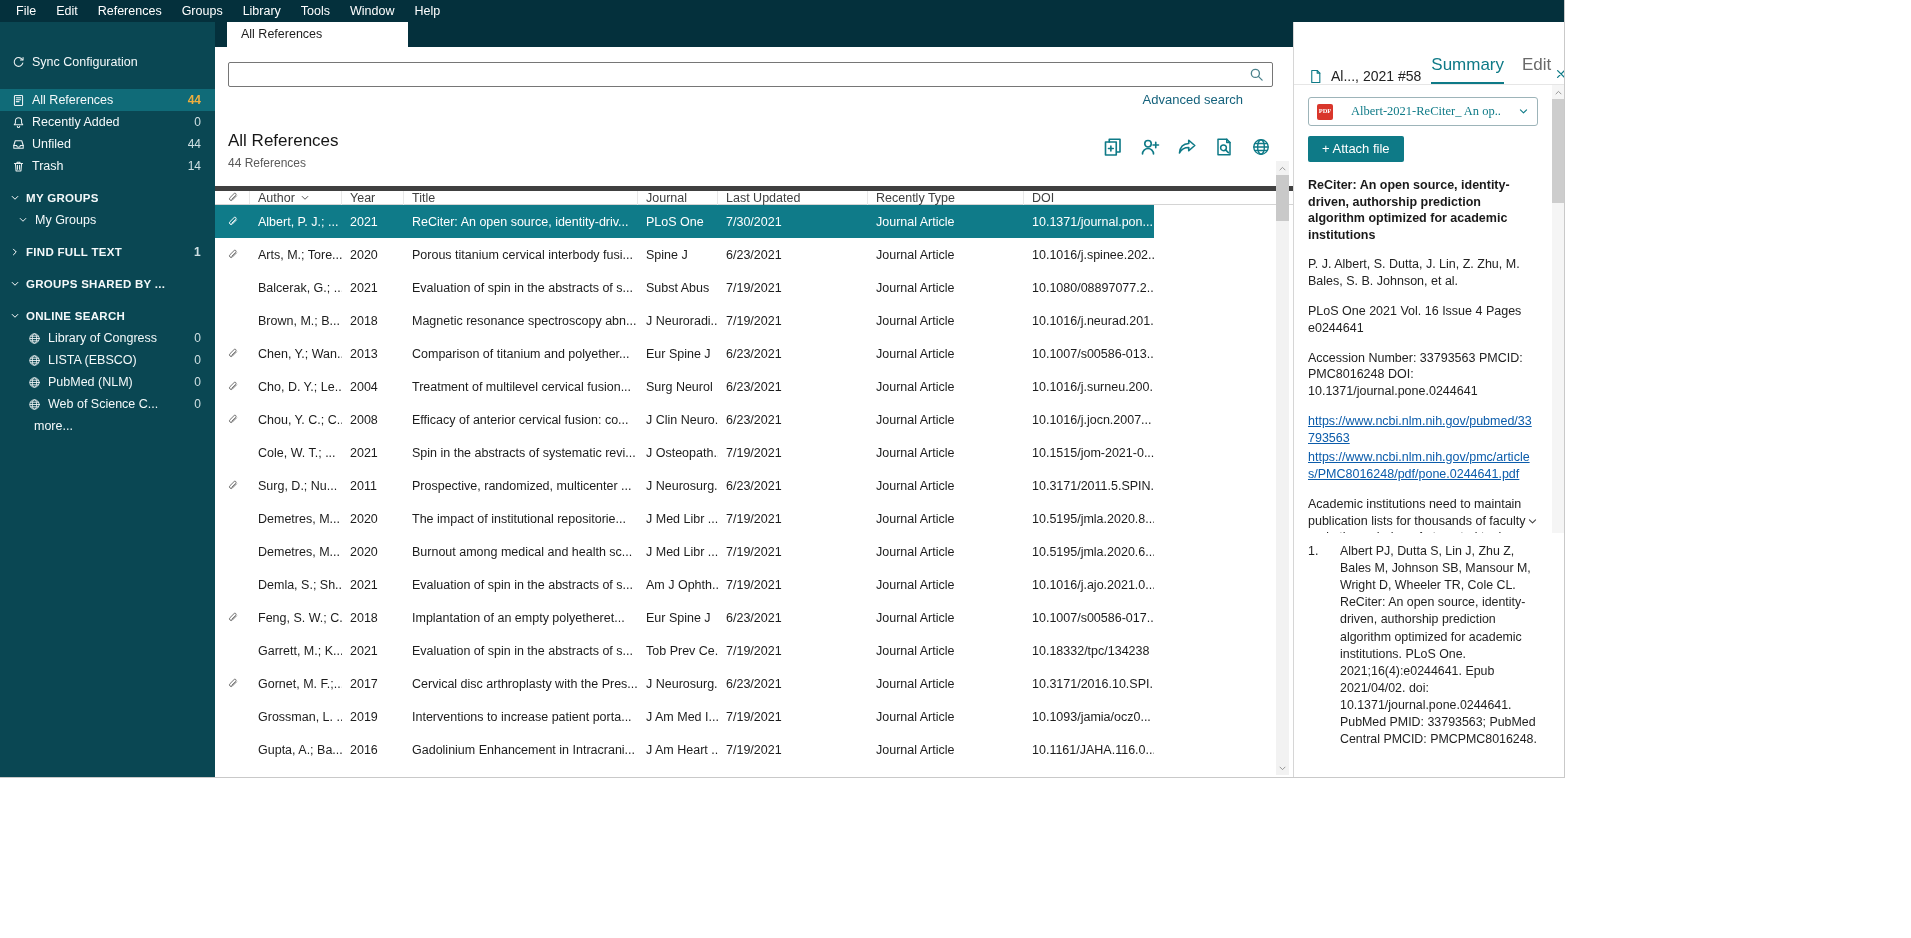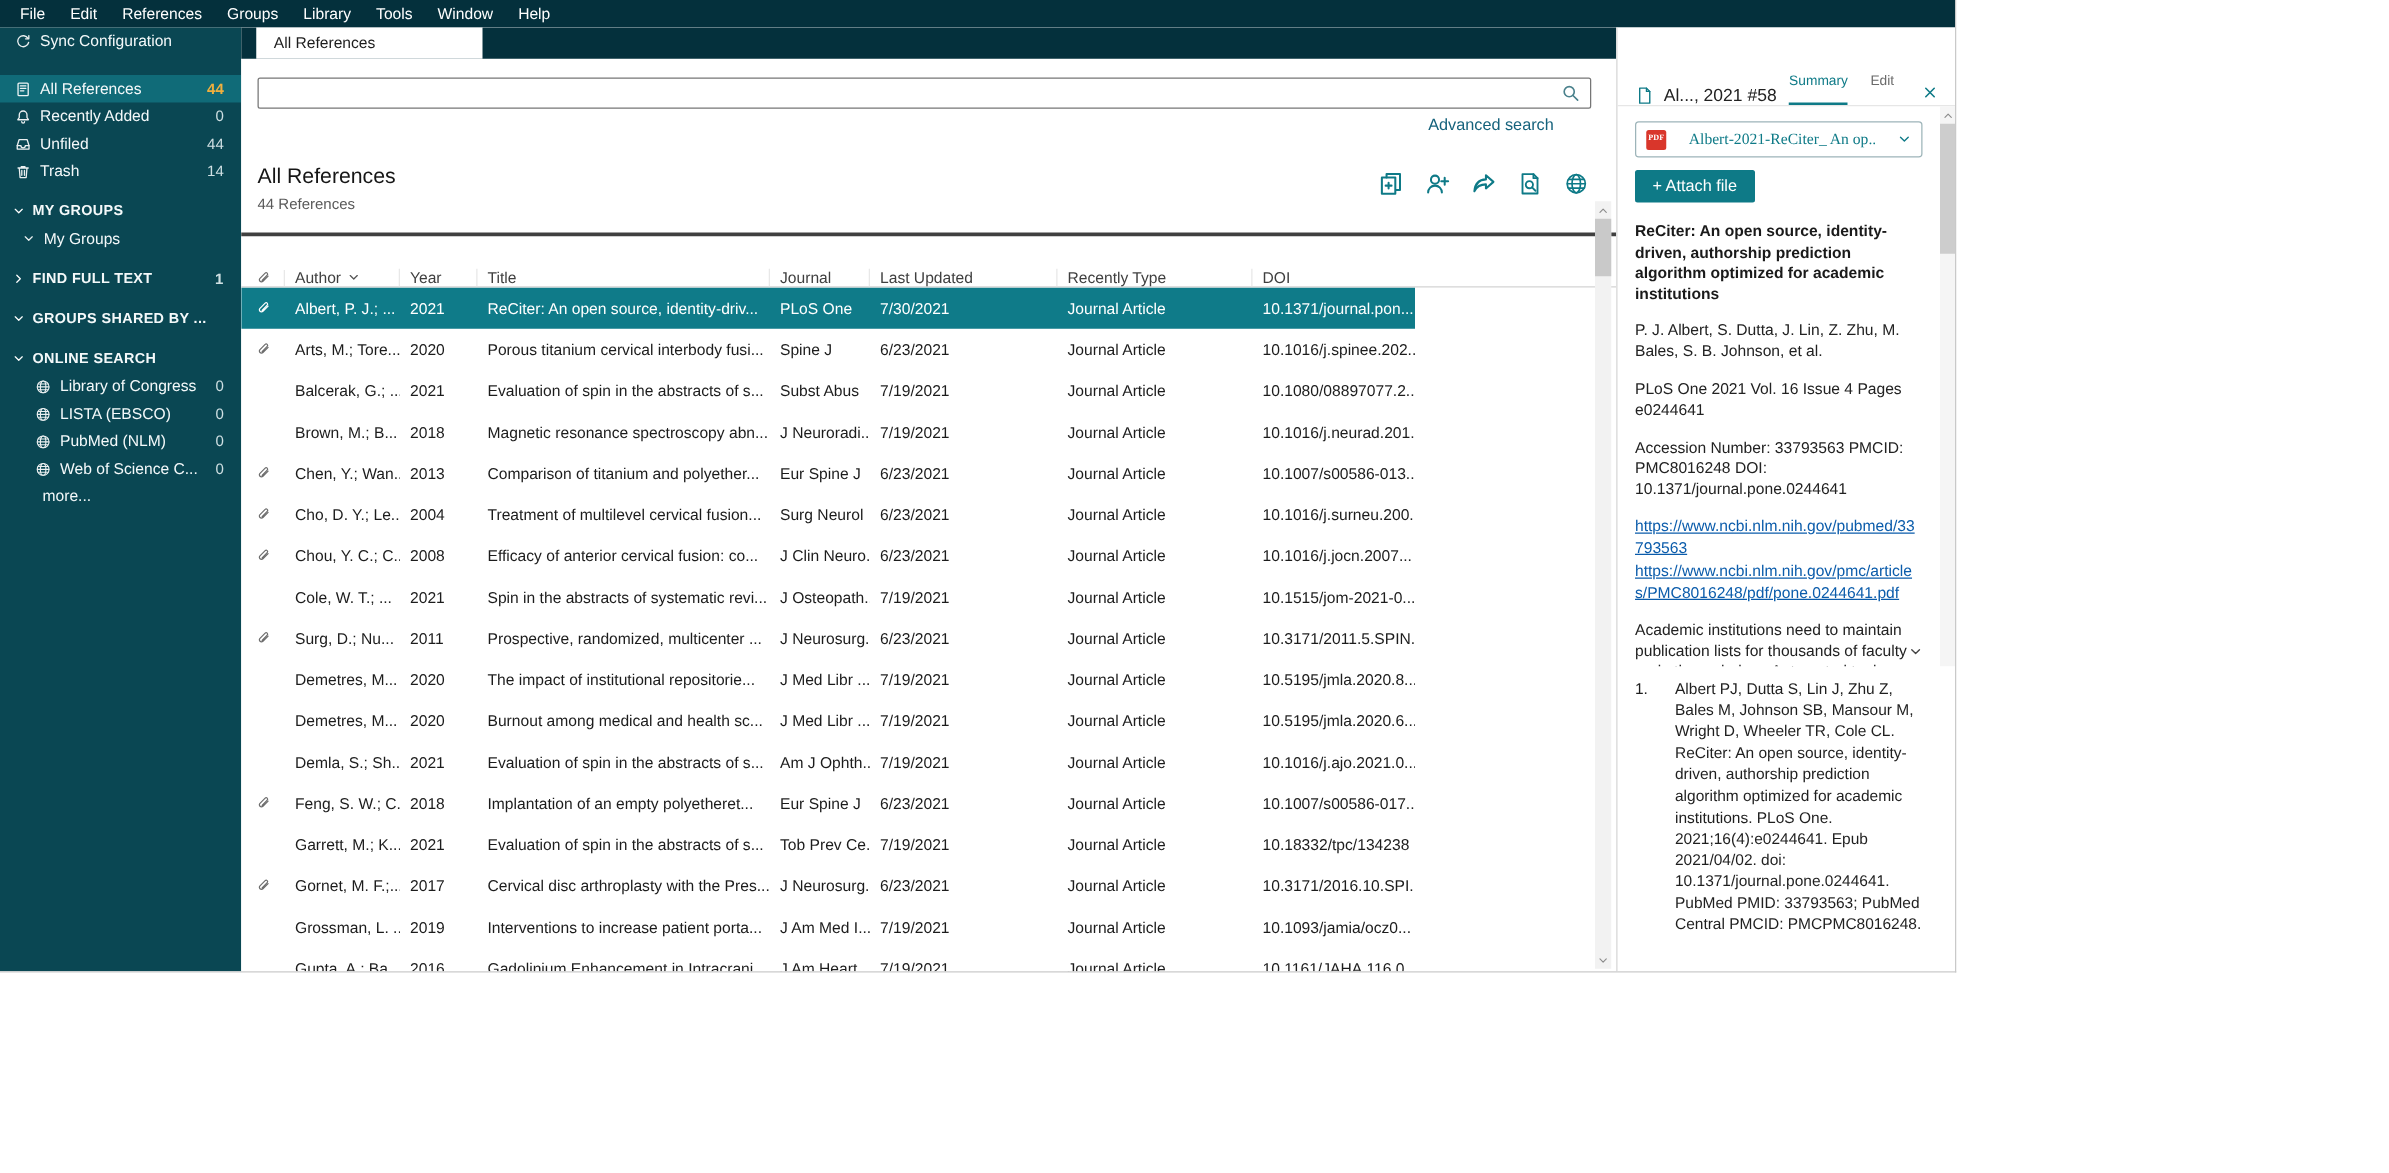--- a/index.html
+++ b/index.html
@@ -3,21 +3,21 @@
 <meta charset="utf-8">
 <style>
   *{margin:0;padding:0;box-sizing:border-box;}
   html,body{width:1911px;height:938px;background:#ffffff;font-family:"Liberation Sans",sans-serif;overflow:hidden;}
   .window{position:absolute;left:0;top:0;width:1565px;height:778px;background:#fff;border-right:1px solid #c9c9c9;border-bottom:1px solid #c9c9c9;display:flex;flex-direction:column;overflow:hidden;}
   
   .menubar{height:22px;background:var(--chrome-dark,#04303c);display:flex;align-items:stretch;padding-left:6px;flex-shrink:0;}
   .menu-item{color:#fff;font-size:12.5px;line-height:22px;padding:0 10px;cursor:default;}
   .body{flex:1;display:flex;min-height:0;}
   
-  .sidebar{width:193px;flex-shrink:0;background:var(--sidebar-bg,#0a4753);color:#fff;padding-top:0;font-size:12.5px;overflow:hidden;}
+  .sidebar{width:215px;flex-shrink:0;background:var(--sidebar-bg,#0a4753);color:#fff;padding-top:29px;font-size:12.5px;overflow:hidden;}
   .side-item,.side-subitem,.side-more{height:22px;display:flex;align-items:center;gap:7px;padding:0 12px;cursor:default;white-space:nowrap;}
   .side-item svg,.side-subitem svg{width:13px;height:13px;flex-shrink:0;opacity:.92;}
   .side-label{overflow:hidden;flex:1;color:#f4f9fa;}
   .count{font-size:12px;color:#cfe0e3;margin-left:auto;padding-right:2px;}
   .side-item.selected{background:var(--sidebar-selected,#106b78);}
   .side-item.selected .count{color:var(--count-amber,#efaf3e);font-weight:bold;}
   [data-name="sidebar-item-sync-configuration"]{margin-bottom:16px;}
   .side-header{height:22px;margin-top:10px;display:flex;align-items:center;gap:6px;padding:0 12px 0 10px;font-weight:bold;font-size:11.5px;letter-spacing:.3px;white-space:nowrap;}
   .side-header svg{width:10px;height:10px;flex-shrink:0;}
   .side-header .side-label{font-size:11.5px;}
@@ -35,21 +35,21 @@
   .search-box .mag{display:flex;margin-right:8px;color:#4a818c;}
   .search-box .mag svg{width:15px;height:15px;}
   .advanced-row{height:24px;display:flex;justify-content:flex-end;align-items:center;padding-right:30px;}
   .advanced-link{font-size:13px;color:var(--advanced-link,#15627c);cursor:pointer;}
   .list-header{height:75px;display:flex;align-items:flex-start;padding:20px 22px 0 13px;flex-shrink:0;}
   .lh-title{font-size:17px;color:#161616;}
   .lh-count{font-size:12px;color:#595959;margin-top:5px;}
   .actions{margin-left:auto;margin-top:6px;display:flex;gap:17px;align-items:center;color:var(--accent,#0e7a87);}
   .action-btn{display:flex;cursor:pointer;}
   .action-btn svg{width:20px;height:20px;}
-  .table-header{height:44px;display:flex;align-items:flex-end;border-top:3px solid #404040;border-bottom:1px solid #d4d4d4;color:#3f3f3f;font-size:12.5px;flex-shrink:0;}
+  .table-header{height:19px;display:flex;align-items:center;border-top:5px solid #404040;border-bottom:1px solid #d4d4d4;color:#3f3f3f;font-size:12.5px;flex-shrink:0;}
   .th{display:flex;align-items:center;gap:5px;padding-left:8px;border-right:1px solid #e8e8e8;cursor:default;}
   .th:last-child{border-right:0;}
   .th .sort-chev{width:10px;height:10px;color:#555;}
   .th svg[data-name="paperclip-icon"]{width:13px;height:13px;color:#6d6d6d;}
   .col-attach{width:35px;justify-content:center;padding-left:0;}
   .col-author{width:92px;}
   .col-year{width:62px;}
   .col-title{width:234px;}
   .col-journal{width:80px;}
   .col-updated{width:150px;}
@@ -68,21 +68,21 @@
   .vscroll .sb-thumb{width:13px;height:46px;background:#c9c9c9;}
   .sb-spacer{flex:1;}
   
   .panel{width:271px;flex-shrink:0;border-left:1px solid #d6d6d6;display:flex;flex-direction:column;background:#fff;position:relative;}
   .panel-strip{height:25px;flex-shrink:0;}
   .panel-header{height:38px;display:flex;align-items:flex-end;padding:0 10px 0 14px;border-bottom:1px solid #e6e6e6;flex-shrink:0;}
   .panel-header .doc{display:flex;color:var(--accent,#0e7a87);}
   .panel-header .doc svg{width:15px;height:15px;}
   .panel-title{font-size:14px;color:#222;margin:0 10px 0 8px;white-space:nowrap;}
   .panel-tabs{display:flex;gap:18px;height:100%;}
-  .ptab{font-size:11px;color:#6a6a6a;display:flex;align-items:center;height:100%;border-bottom:2px solid transparent;cursor:pointer;}
+  .ptab{font-size:17px;color:#6a6a6a;display:flex;align-items:center;height:100%;border-bottom:2px solid transparent;cursor:pointer;}
   .ptab.active{color:var(--accent,#0e7a87);border-bottom-color:var(--accent,#0e7a87);}
   .panel-close{margin-left:auto;color:var(--accent,#0e7a87);display:flex;cursor:pointer;padding:4px;}
   .panel-close svg{width:12px;height:12px;}
   .panel-summary{height:448px;flex-shrink:0;padding:12px 26px 0 14px;position:relative;overflow:hidden;font-size:12.5px;color:#222;line-height:1.35;}
   .attachment-box{height:29px;border:1px solid #9db4b9;border-radius:3px;display:flex;align-items:center;gap:18px;padding:0 8px;cursor:pointer;font-family:Liberation Serif, serif;}
   .pdf-badge{width:16px;height:16px;background:var(--pdf-red,#d9362b);color:#fff;font-size:6.5px;font-weight:bold;border-radius:2px;display:flex;align-items:center;justify-content:center;flex-shrink:0;}
   .attachment-name{color:var(--accent,#0e7a87);font-size:12.5px;white-space:nowrap;overflow:hidden;flex:1;}
   .attachment-box .chev{display:flex;color:var(--accent,#0e7a87);}
   .attachment-box .chev svg{width:11px;height:11px;}
   .attach-btn{margin-top:10px;height:26px;background:var(--accent,#0e7a87);color:#fff;font-size:13px;display:inline-flex;align-items:center;padding:0 14px;border-radius:2px;cursor:pointer;}

